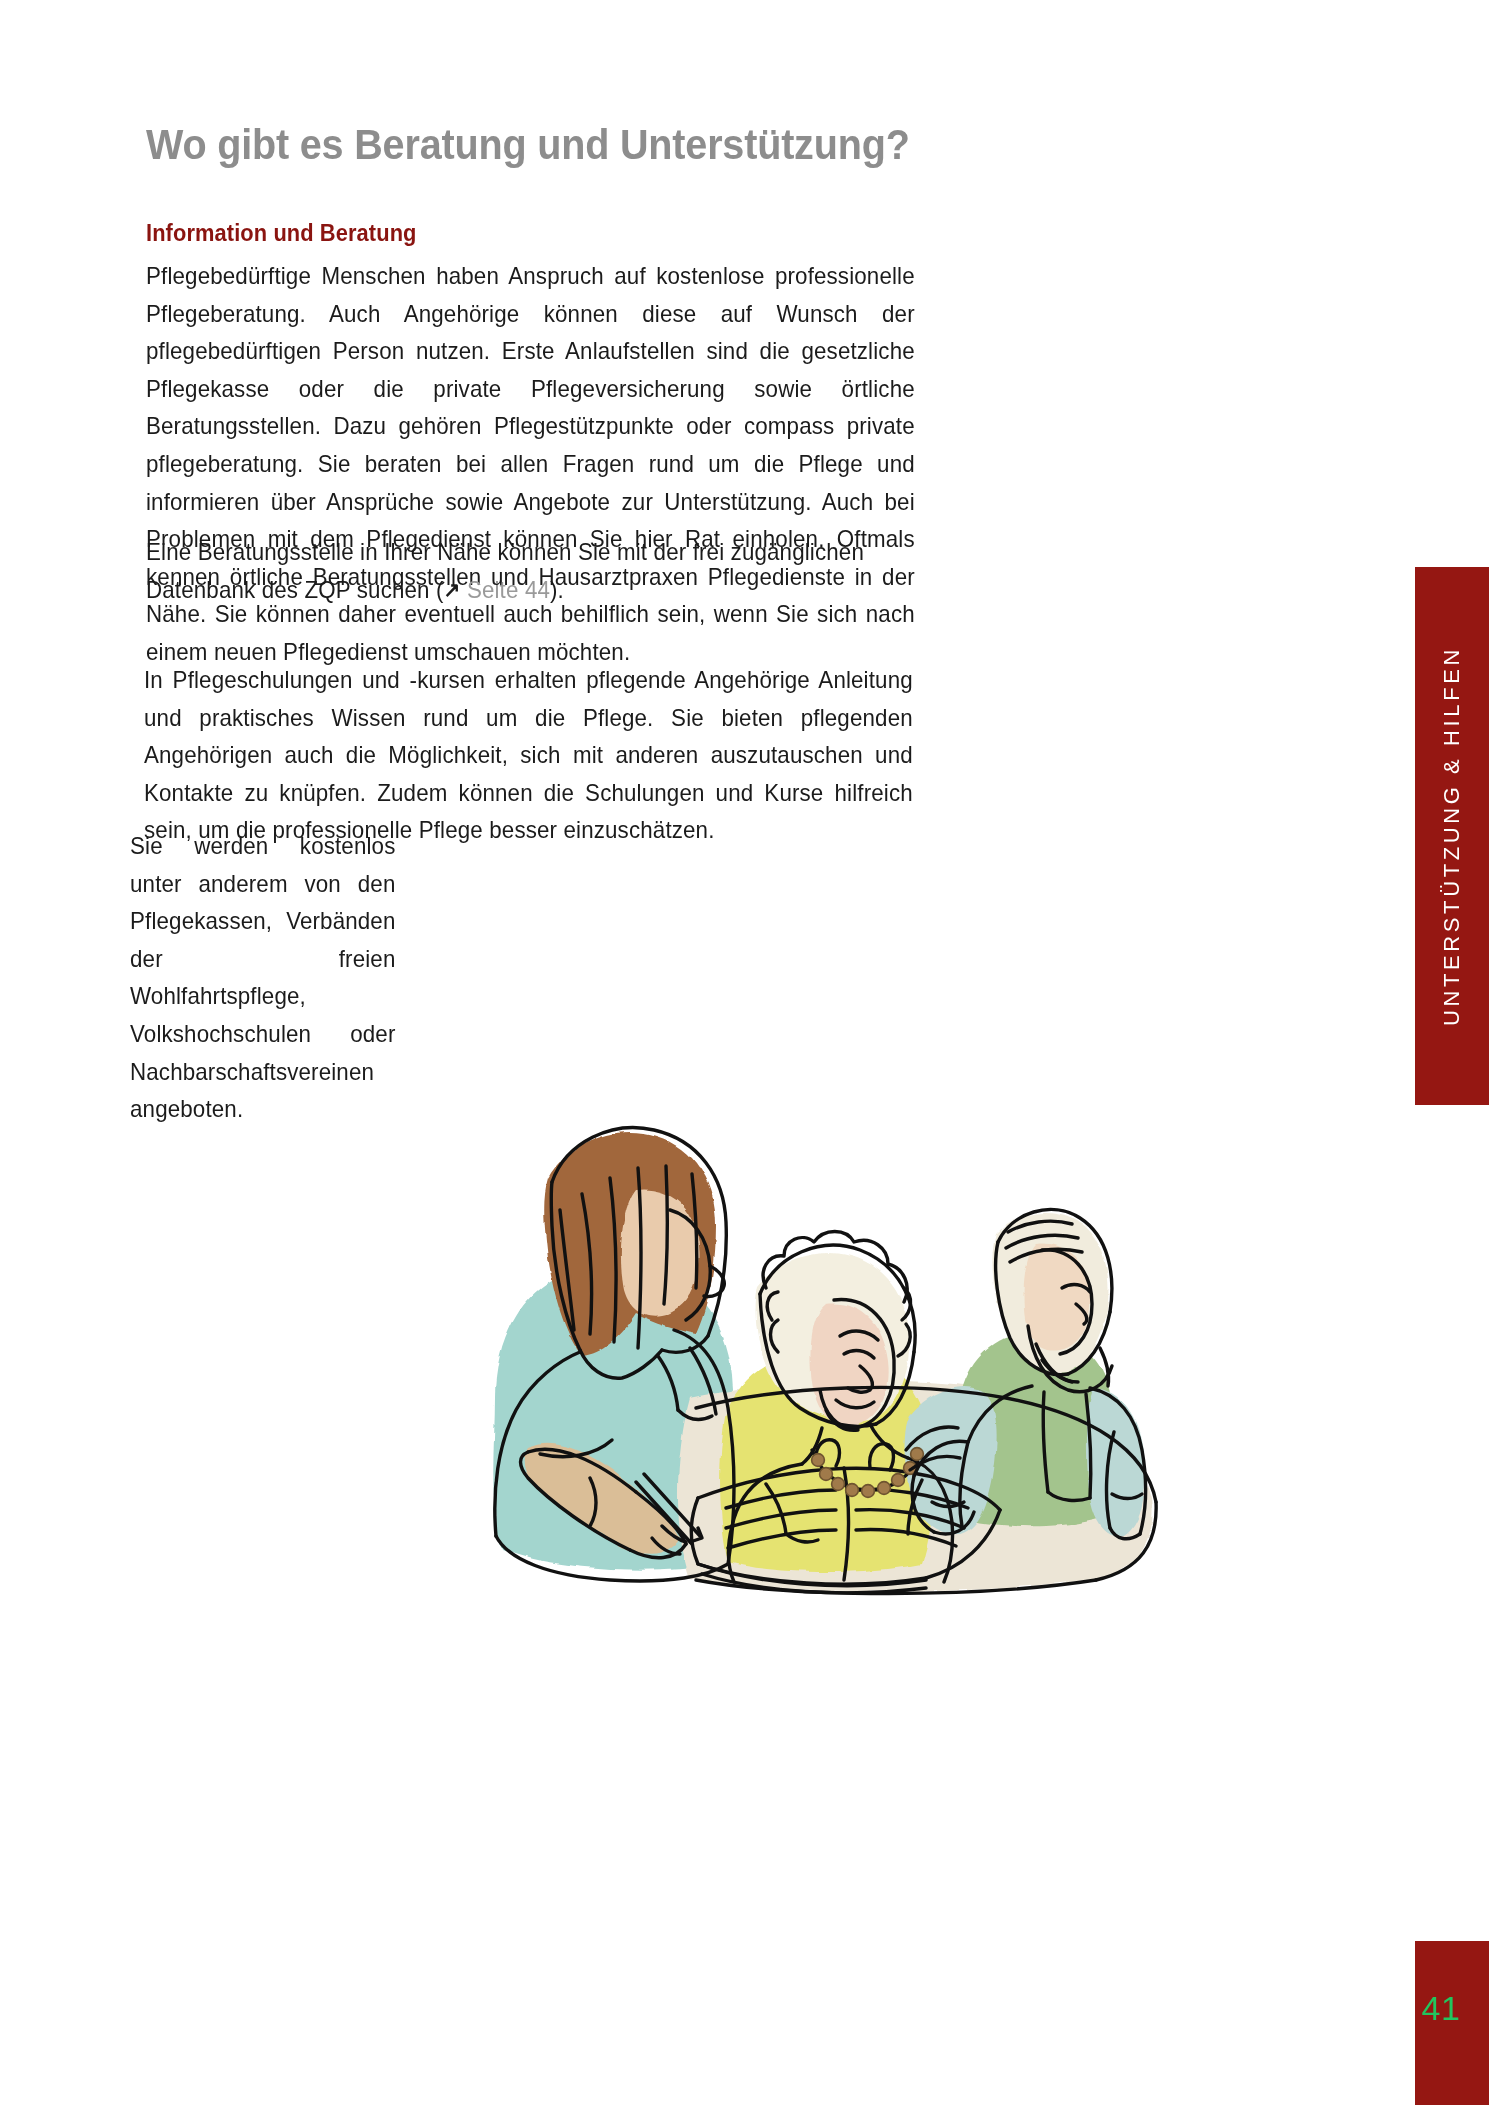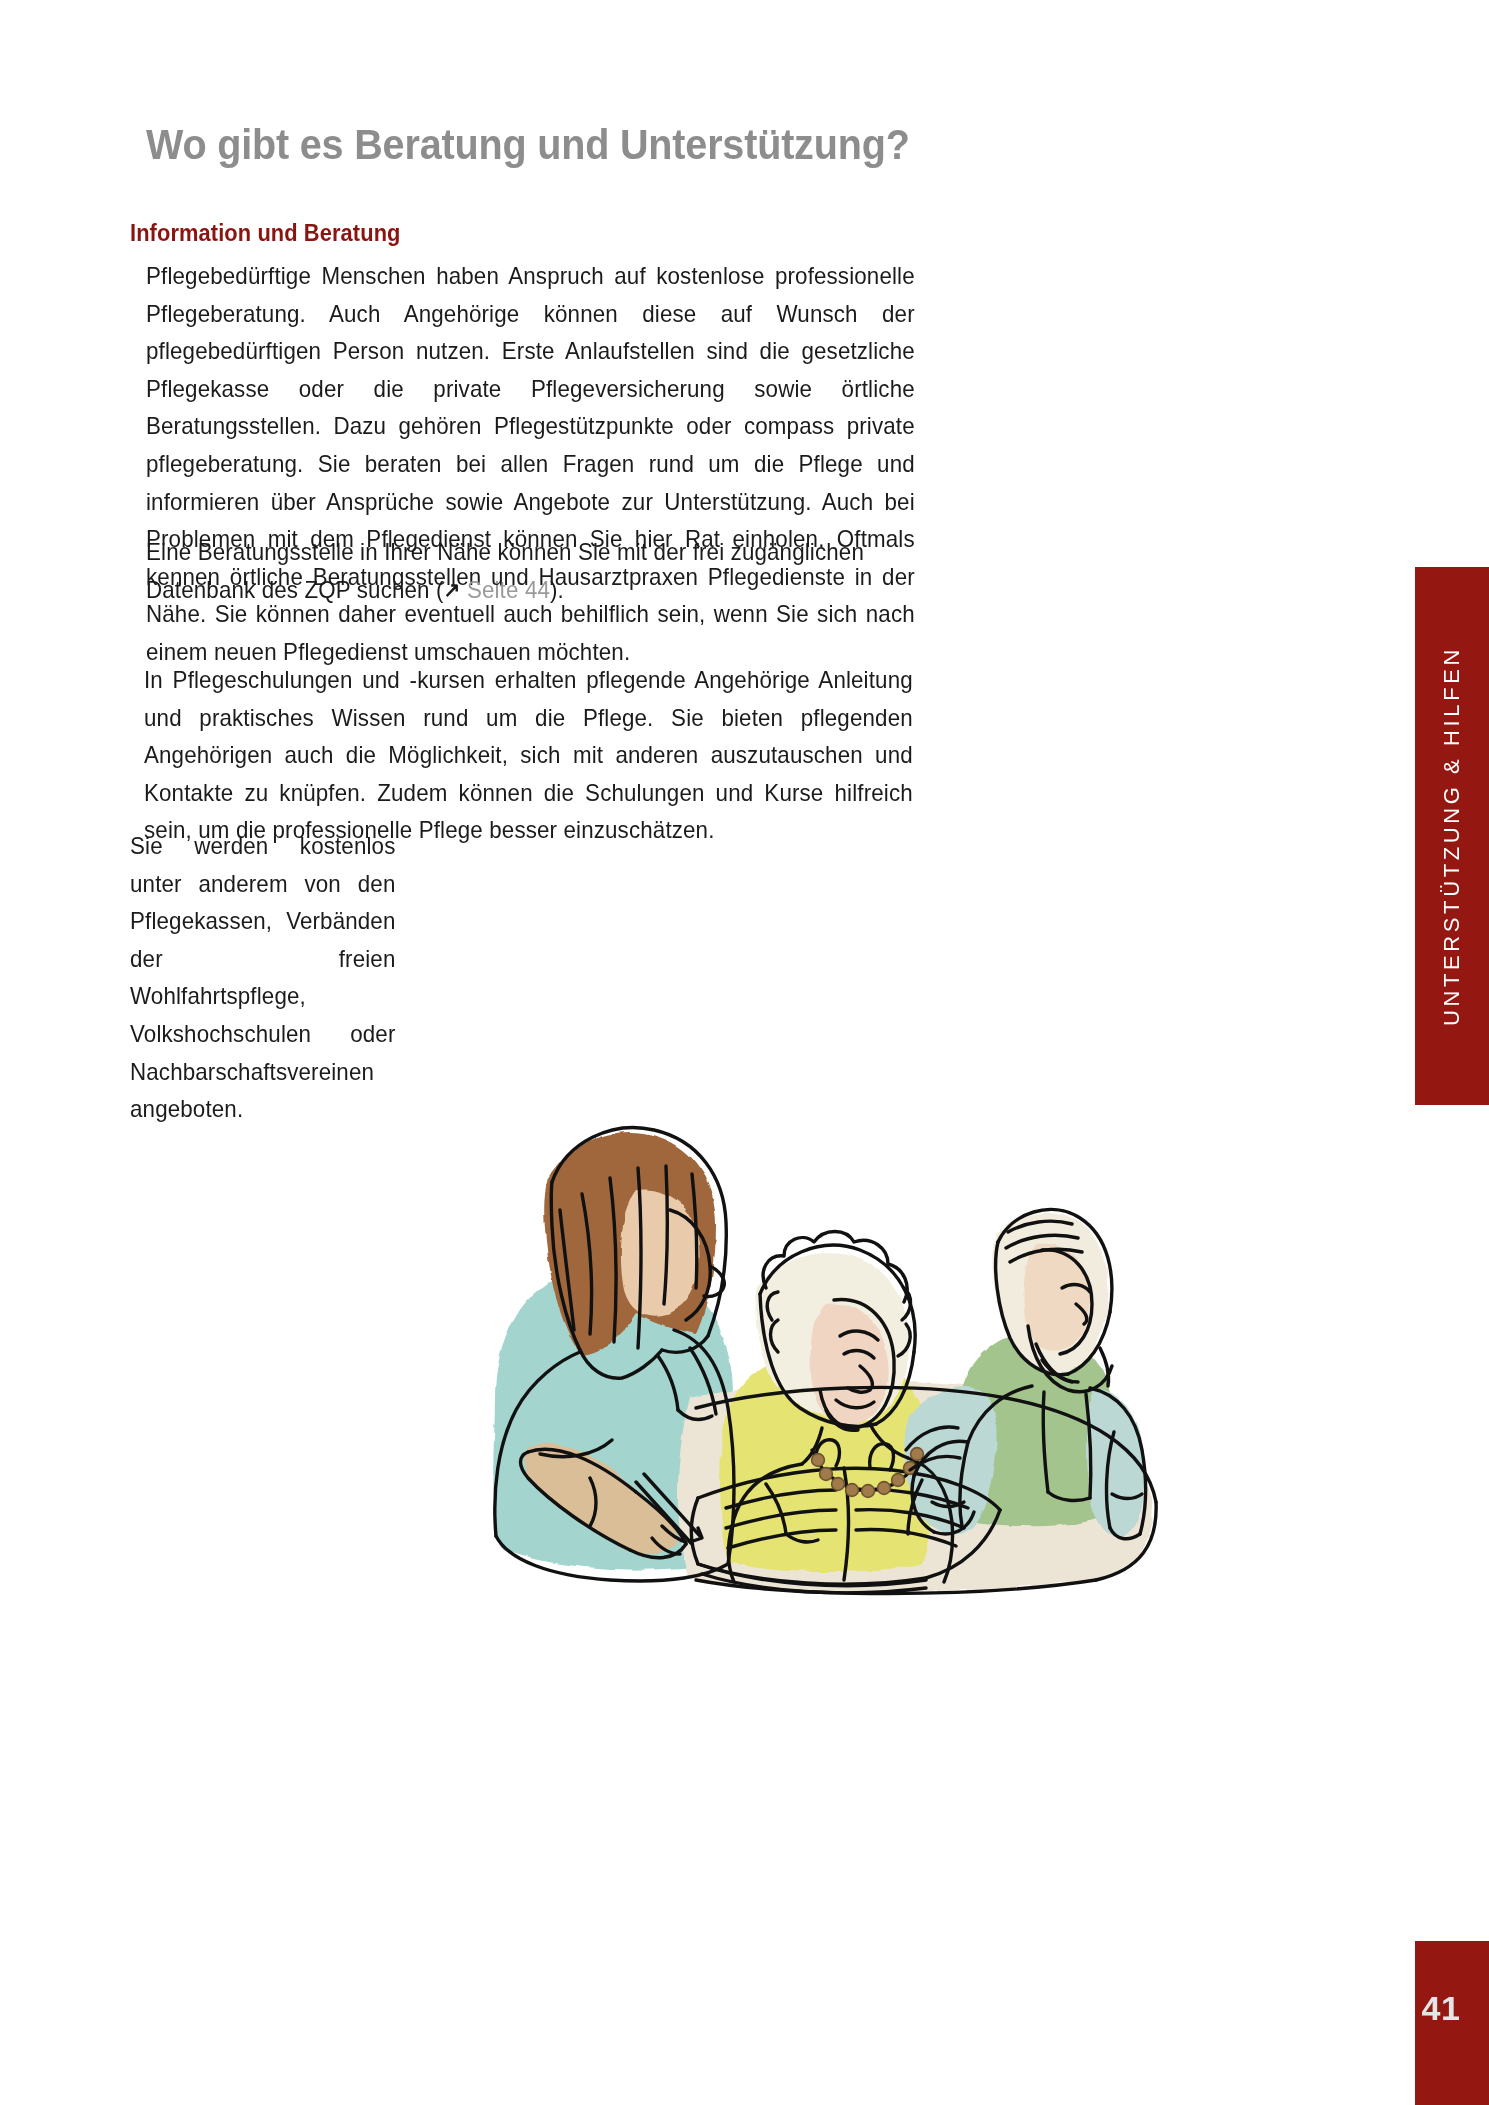--- a/index.html
+++ b/index.html
@@ -54,24 +54,24 @@
     width: 74px;
     height: 164px;
     background: #951712;
   }
   .folio-number {
     position: absolute;
     left: 0;
     top: 48px;
     width: 52px;
     text-align: center;
-    color: #e5e5e5;
+    color: #22c55e;
     font-family: "Liberation Sans", sans-serif;
     font-size: 34px;
-    font-weight: 700;
+    font-weight: 400;
     letter-spacing: 0.5px;
   }
 
   h1.page-title {
     margin: 0;
     position: absolute;
     left: 146px;
     top: 120px;
     width: 900px;
     color: #8d8d8d;
@@ -115,21 +115,21 @@
     color: #1b1b1b;
     font-size: 21px;
     display: inline-block;
     transform: translateY(-1px);
   }
   .ref-link { color: #9a9a9a; }
 
   
   .blk { position: absolute; }
 
-  #blk-head-1 { left: 130px; top: 220px; width: 805px; }
+  #blk-head-1 { left: 146px; top: 220px; width: 805px; }
   #blk-para-1 { left: 146px; top: 258px; width: 805px; }
   #blk-para-2 { left: 146px; top: 534px; width: 805px; }
   #blk-head-2 { left: 146px; top: 624px; width: 805px; }
   #blk-para-3 { left: 144px; top: 662px; width: 805px; }
 
   
   #blk-para-4 {
     left: 130px;
     top: 828px;
     width: 278px;

